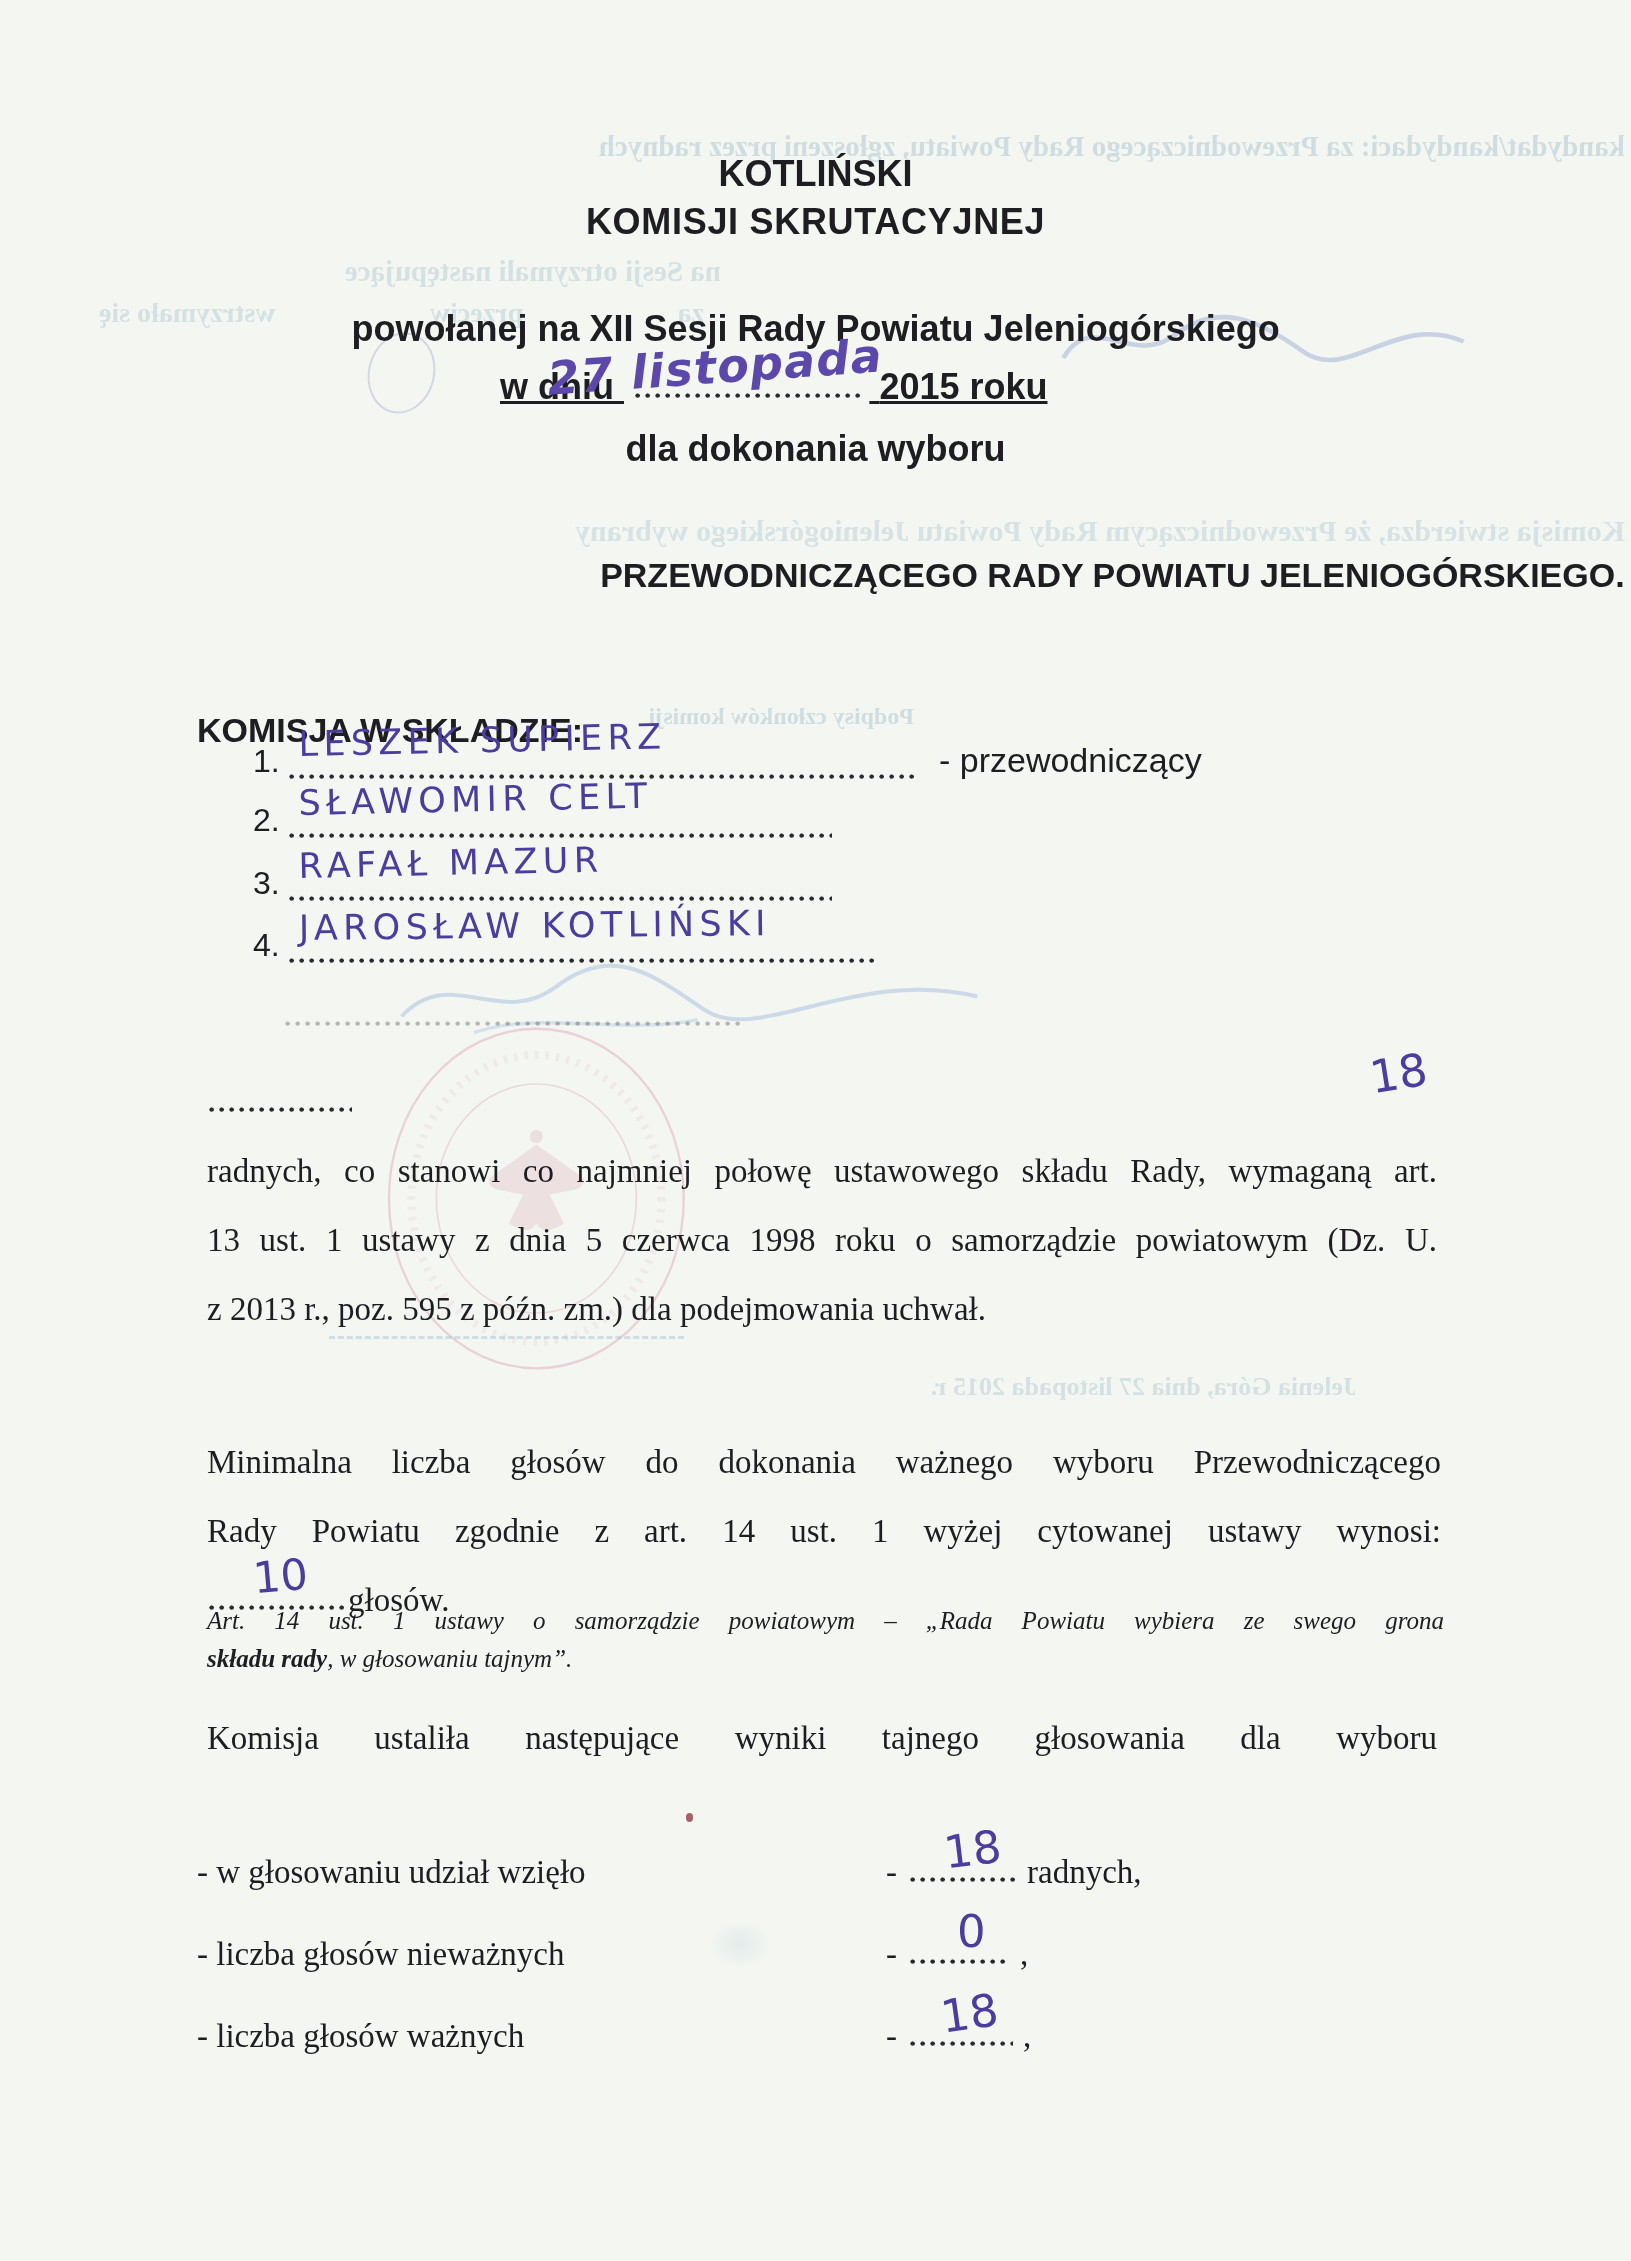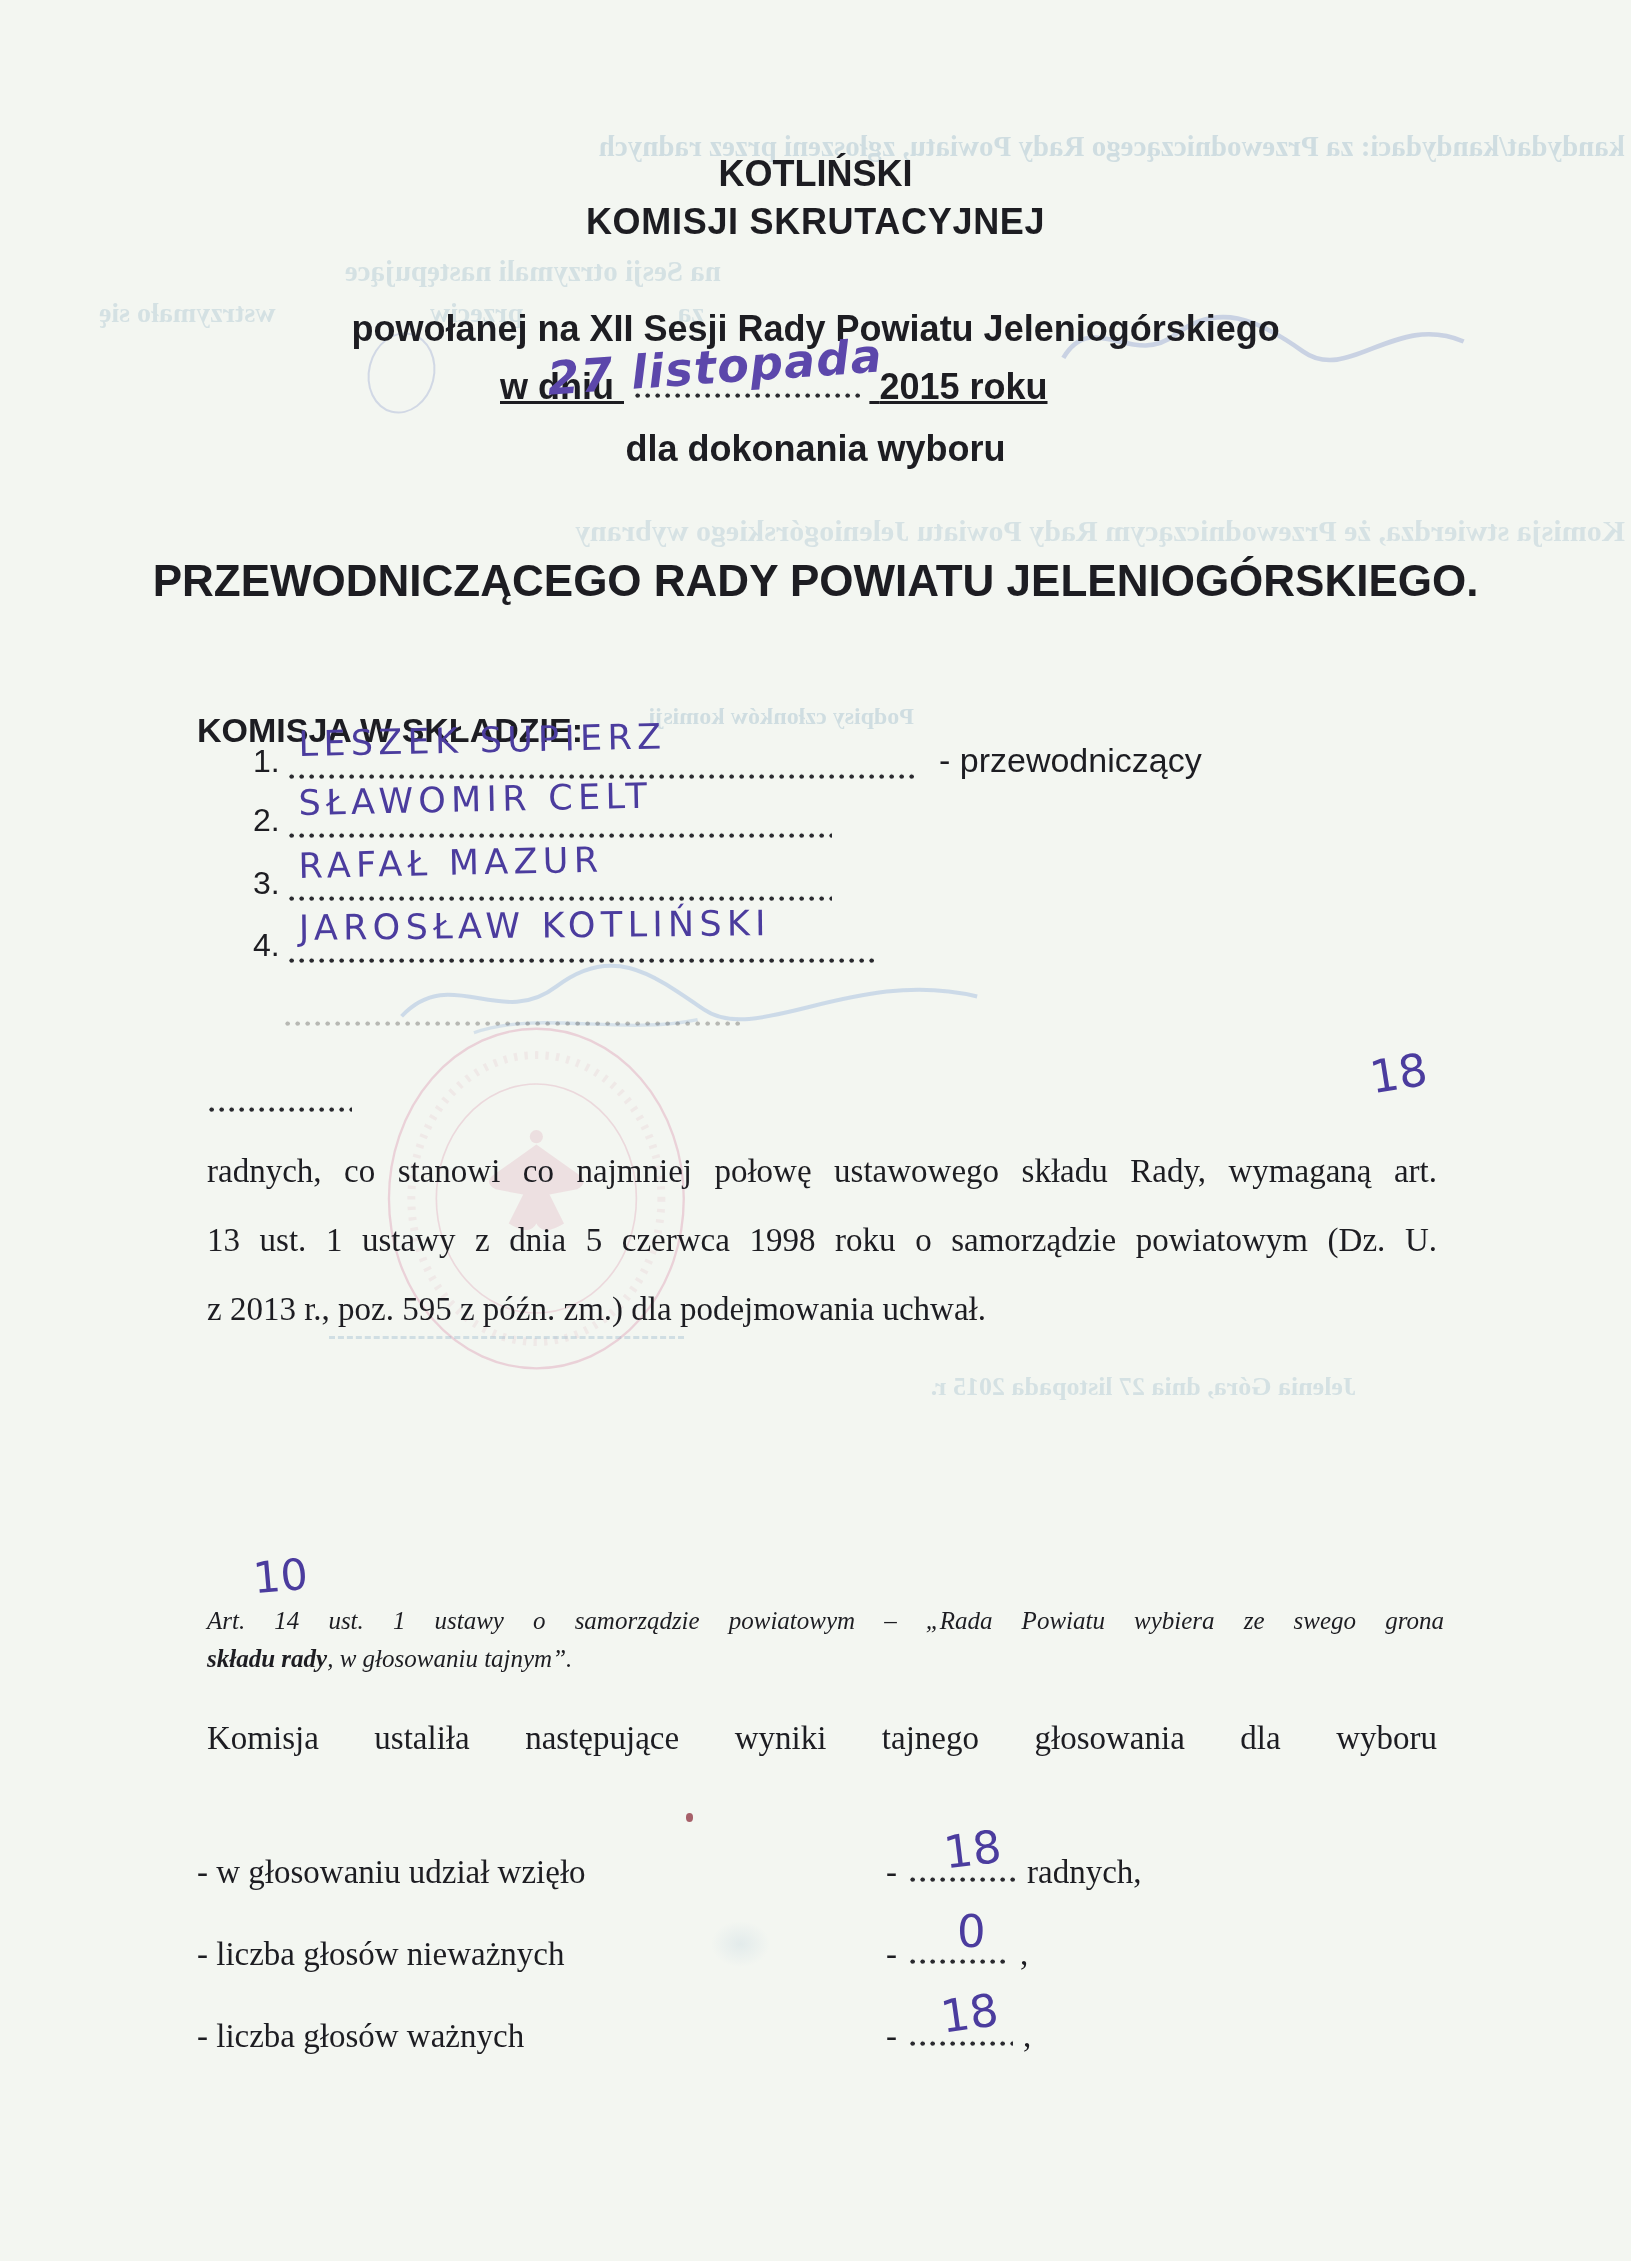--- a/index.html
+++ b/index.html
@@ -116,21 +116,21 @@
   <div class="abs sans b" style="left:500px;top:366px;font-size:36px;white-space:nowrap;text-decoration:underline;">
     <span>w dniu</span>
     <span class="dots dots-inline" style="width:227px;margin:0 9.2px;position:relative;">
       <span class="hand hand-date abs" style="left:-86px;top:-49px;transform:rotate(-4deg);">27 listopada</span>
     </span>
     <span>2015 roku</span>
   </div>
 
   <div class="abs center sans b" style="top:428px;font-size:36px;">dla dokonania wyboru</div>
 
-  <div class="abs center sans b" style="top:556px;font-size:44px;">PRZEWODNICZĄCEGO RADY POWIATU JELENIOGÓRSKIEGO.</div>
+  <div class="abs center sans b" style="top:556px;font-size:34px;text-align:right;">PRZEWODNICZĄCEGO RADY POWIATU JELENIOGÓRSKIEGO.</div>
 
   <div class="abs sans b" style="left:197px;top:711px;font-size:34px;">KOMISJA W SKŁADZIE:</div>
 
   <div class="member-row" style="top:725px;">
     <span class="member-no">1.</span>
     <span class="dots member-dots" style="width:630px;"></span>
     <span class="hand hand-name member-name">LESZEK SUPIERZ</span>
     <span class="member-role">- przewodniczący</span>
   </div>
   <div class="member-row" style="top:784px;">
@@ -152,20 +152,27 @@
   <div class="abs" style="left:207px;top:1068px;width:1230px;">
     <div class="serifjust jline">
       <span class="dots dots-inline" style="width:145px;"></span>
     </div>
     <div class="serifjust jline">radnych, co stanowi co najmniej połowę ustawowego składu Rady, wymaganą art.</div>
     <div class="serifjust jline">13 ust. 1 ustawy z dnia 5 czerwca 1998 roku o samorządzie powiatowym (Dz. U.</div>
     <div class="serifjust">z 2013 r., poz. 595 z późn. zm.) dla podejmowania uchwał.</div>
   </div>
   <div class="abs hand hand-num" style="left:1370px;top:1047px;transform:rotate(-9deg);">18</div>
 
+  <div class="abs" style="left:207px;top:1428px;width:1234px;">
+    <div class="serifjust jline">Minimalna liczba głosów do dokonania ważnego wyboru Przewodniczącego</div>
+    <div class="serifjust jline">Rady Powiatu zgodnie z art. 14 ust. 1 wyżej cytowanej ustawy wynosi:</div>
+    <div class="serifjust">
+      <span class="dots dots-inline" style="width:141px;"></span><span>głosów.</span>
+    </div>
+  </div>
   <div class="abs hand hand-num" style="left:253px;top:1551px;font-size:43px;transform:rotate(-5deg);">10</div>
 
   <div class="abs" style="left:207px;top:1602px;width:1237px;">
     <div class="note-line jline">Art. 14 ust. 1 ustawy o samorządzie powiatowym – „Rada Powiatu wybiera ze swego grona</div>
     <div class="note-line">
       <span class="b">składu rady</span><span>, w głosowaniu tajnym”.</span>
     </div>
   </div>
 
   <div class="abs serifjust jline" style="left:207px;top:1704px;width:1230px;">Komisja ustaliła następujące wyniki tajnego głosowania dla wyboru</div>

